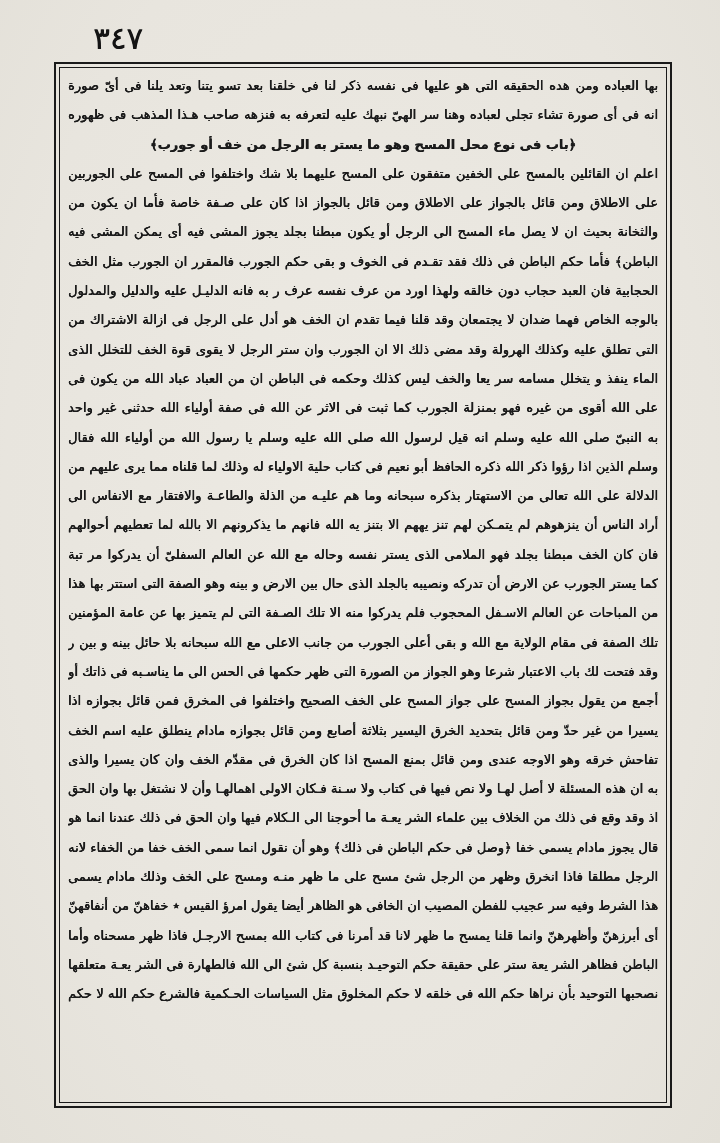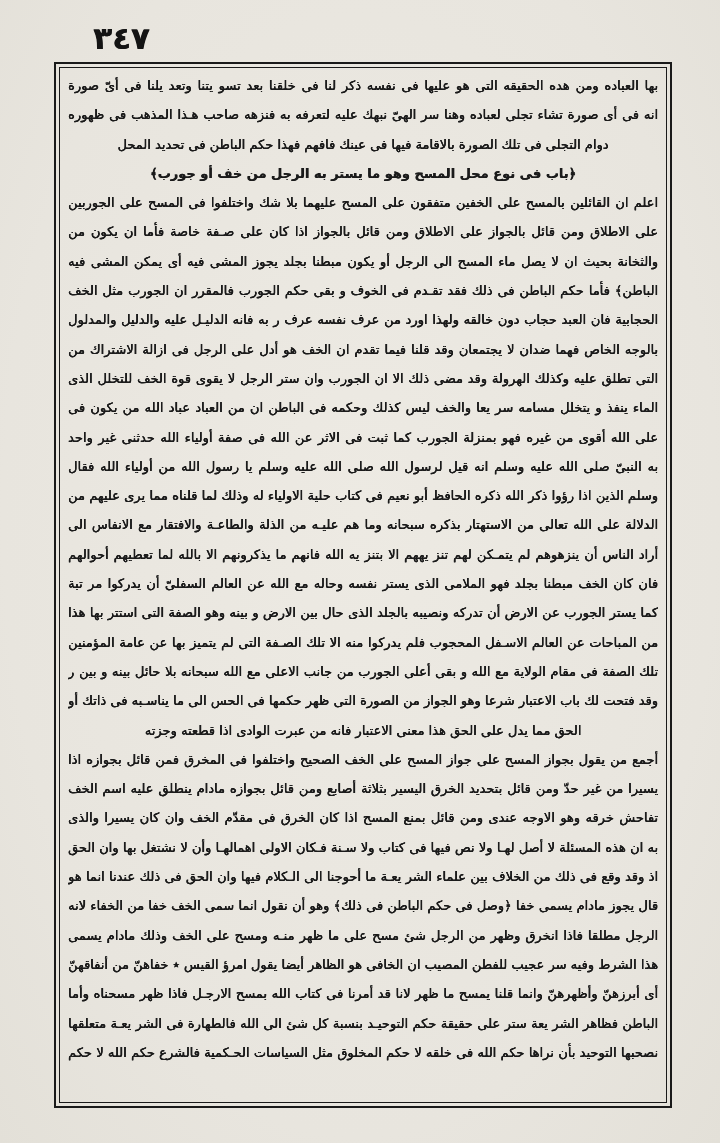--- a/index.html
+++ b/index.html
@@ -15,21 +15,21 @@
     font-family: "DejaVu Sans", sans-serif;
     color: #1c1c1c;
     overflow: hidden;
   }
   .page-number {
     position: absolute;
     top: 20px;
     left: 93px;
     direction: rtl;
     font-size: 31px;
-    font-weight: bold;
+    font-weight: normal;
     letter-spacing: 1px;
     color: #141414;
     text-shadow: 0.5px 0 0 #141414;
   }
   .frame-outer {
     position: absolute;
     left: 54px;
     top: 62px;
     width: 618px;
     height: 1046px;
@@ -81,21 +81,20 @@
 
 <div class="page-number">٣٤٧</div>
 
 <div class="frame-outer">
   <div class="frame-inner">
     <div class="text-page">
 
       <div>
         <div class="t-line">بها العباده ومن هده الحقيقه التى هو عليها فى نفسه ذكر لنا فى خلقنا بعد تسو يتنا وتعد يلنا فى أىّ صورة ماشاء ركبنا كما</div>
         <div class="t-line">انه فى أى صورة تشاء تجلى لعباده وهنا سر الهىّ نبهك عليه لتعرفه به فنزهه صاحب هـذا المذهب فى ظهوره استحبابا عن</div>
-        <div class="t-line c">دوام التجلى فى تلك الصورة بالاقامة فيها فى عينك فافهم فهذا حكم الباطن فى تحديد المحل</div>
       </div>
 
       <div class="heading">﴿باب فى نوع محل المسح وهو ما يستر به الرجل من خف أو جورب﴾</div>
 
       <div>
         <div class="t-line">اعلم ان القائلين بالمسح على الخفين متفقون على المسح عليهما بلا شك واختلفوا فى المسح على الجوربين فمن قائل بالمنع</div>
         <div class="t-line">على الاطلاق ومن قائل بالجواز على الاطلاق ومن قائل بالجواز اذا كان على صـفة خاصة فأما ان يكون من الـكثافة</div>
         <div class="t-line">والثخانة بحيث ان لا يصل ماء المسح الى الرجل أو يكون مبطنا بجلد يجوز المشى فيه أى يمكن المشى فيه ﴿وصل حكمه فى</div>
         <div class="t-line">الباطن﴾ فأما حكم الباطن فى ذلك فقد تقـدم فى الخوف و بقى حكم الجورب فالمقرر ان الجورب مثل الخف فى الصفة</div>
         <div class="t-line">الحجابية فان العبد حجاب دون خالقه ولهذا اورد من عرف نفسه عرف ر به فانه الدليـل عليه والدليل والمدلول وان ارتبطا</div>
@@ -105,21 +104,20 @@
         <div class="t-line">على الله أقوى من غيره فهو بمنزلة الجورب كما ثبت فى الاثر عن الله فى صفة أولياء الله حدثنى غير واحد عمن حـدثه يبلغ</div>
         <div class="t-line">به النبىّ صلى الله عليه وسلم انه قيل لرسول الله صلى الله عليه وسلم يا رسول الله من أولياء الله فقال رسول الله صلى الله عليه</div>
         <div class="t-line">وسلم الذين اذا رؤوا ذكر الله ذكره الحافظ أبو نعيم فى كتاب حلية الاولياء له وذلك لما قلناه مما يرى عليهم من قوّة</div>
         <div class="t-line">الدلالة على الله تعالى من الاستهتار بذكره سبحانه وما هم عليـه من الذلة والطاعـة والافتقار مع الانفاس الى الله فاذا</div>
         <div class="t-line">أراد الناس أن ينزهوهم لم يتمـكن لهم تنز يههم الا بتنز يه الله فانهم ما يذكرونهم الا بالله لما تعطيهم أحوالهم الصادقة مع الله</div>
         <div class="t-line">فان كان الخف مبطنا بجلد فهو الملامى الذى يستر نفسه وحاله مع الله عن العالم السفلىّ أن يدركوا مر تبة ولايته عند الله</div>
         <div class="t-line">كما يستر الجورب عن الارض أن تدركه ونصيبه بالجلد الذى حال بين الارض و بينه وهو الصفة التى استتر بها هذا الملامى</div>
         <div class="t-line">من المباحات عن العالم الاسـفل المحجوب فلم يدركوا منه الا تلك الصـفة التى لم يتميز بها عن عامة المؤمنين وهو من خلف</div>
         <div class="t-line">تلك الصفة فى مقام الولاية مع الله و بقى أعلى الجورب من جانب الاعلى مع الله سبحانه بلا حائل بينه و بين ر به عز وجل</div>
         <div class="t-line">وقد فتحت لك باب الاعتبار شرعا وهو الجواز من الصورة التى ظهر حكمها فى الحس الى ما يناسـبه فى ذاتك أو فى جناب</div>
-        <div class="t-line c">الحق مما يدل على الحق هذا معنى الاعتبار فانه من عبرت الوادى اذا قطعته وجزته</div>
       </div>
 
 
       <div>
         <div class="t-line">أجمع من يقول بجواز المسح على جواز المسح على الخف الصحيح واختلفوا فى المخرق  فمن قائل بجوازه اذا كان الخرق</div>
         <div class="t-line">يسيرا من غير حدّ  ومن قائل بتحديد الخرق اليسير بثلاثة أصابع  ومن قائل بجوازه مادام ينطلق عليه اسم الخف وان</div>
         <div class="t-line">تفاحش خرقه وهو الاوجه عندى  ومن قائل بمنع المسح اذا كان الخرق فى مقدّم الخف وان كان يسيرا والذى أقول</div>
         <div class="t-line">به ان هذه المسئلة لا أصل لهـا ولا نص فيها فى كتاب ولا سـنة فـكان الاولى اهمالهـا وأن لا نشتغل بها وان الحق فى ذلك</div>
         <div class="t-line">اذ وقد وقع فى ذلك من الخلاف بين علماء الشر يعـة ما أحوجنا الى الـكلام فيها وان الحق فى ذلك عندنا انما هو مع من</div>
         <div class="t-line">قال يجوز مادام يسمى خفا  ﴿وصل فى حكم الباطن فى ذلك﴾  وهو أن نقول انما سمى الخف خفا من الخفاء لانه يستر</div>

